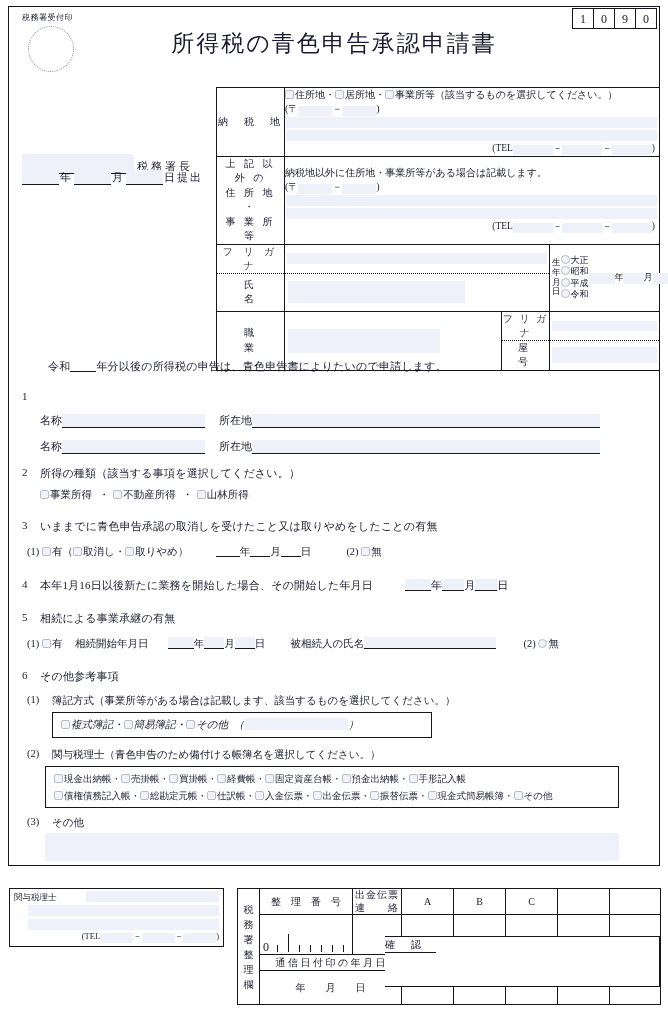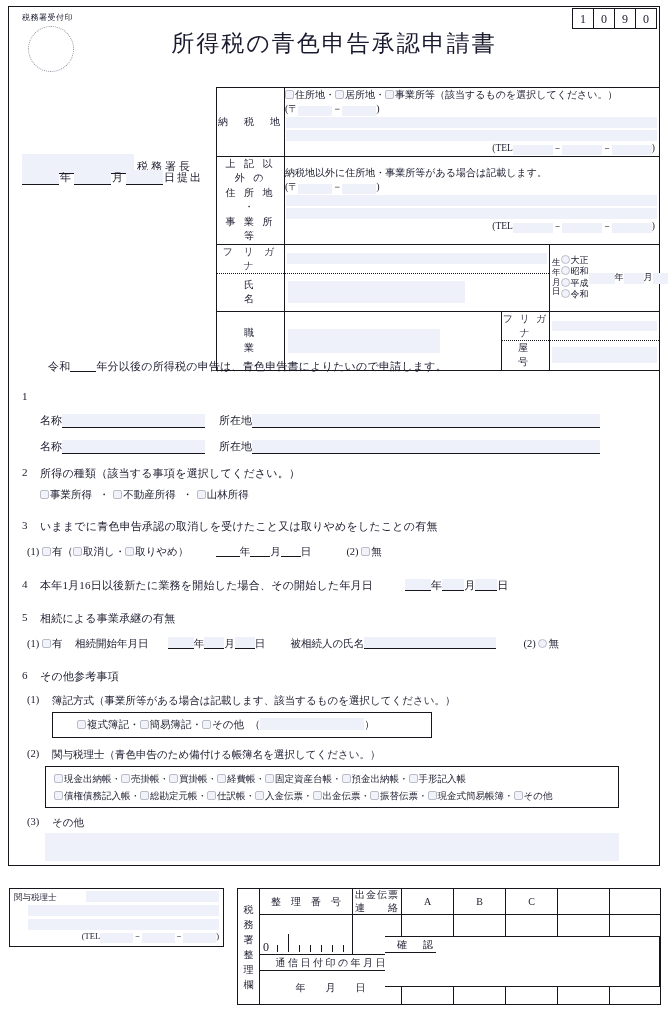--- a/index.html
+++ b/index.html
@@ -446,21 +446,21 @@
     <span>(2)</span>
     <span style="padding-left:6px" class="rdo"></span><span>無</span>
   </div>
 
   <div class="num" style="left:22px; top:669px;">6</div>
   <div class="stmt" style="left:40px; top:669px;">その他参考事項</div>
 
   <div class="sub" style="left:27px; top:694px;">(1)</div>
   <div class="sub" style="left:52px; top:694px;">簿記方式（事業所等がある場合は記載します、該当するものを選択してください。）</div>
 
-  <div class="framed" style="left:52px; top:712px; width:380px; height:26px; padding:5px 24px;">
+  <div class="framed" style="left:52px; top:712px; width:380px; height:26px; padding:5px 8px;font-style:italic;">
     <span class="cbx"></span><span>複式簿記</span><span>・</span><span class="cbx"></span><span>簡易簿記</span><span>・</span><span class="cbx"></span><span>その他</span>
     <span style="padding-left:3px">（</span><span class="fill" style="width:104px;height:12px;vertical-align:-2px"></span><span>）</span>
   </div>
 
   <div class="sub" style="left:27px; top:748px;">(2)</div>
   <div class="sub" style="left:52px; top:748px;">関与税理士（青色申告のため備付ける帳簿名を選択してください。）</div>
 
   <div class="framed" style="left:45px; top:766px; width:574px; height:42px; padding:4px 8px; line-height:1.75; font-size:9.5px;">
     <div>
       <span class="cbx"></span><span>現金出納帳</span><span>・</span><span class="cbx"></span><span>売掛帳</span><span>・</span><span class="cbx"></span><span>買掛帳</span><span>・</span><span class="cbx"></span><span>経費帳</span><span>・</span><span class="cbx"></span><span>固定資産台帳</span><span>・</span><span class="cbx"></span><span>預金出納帳</span><span>・</span><span class="cbx"></span><span>手形記入帳</span>
@@ -540,17 +540,17 @@
       <td colspan="2" style="height:16px">通 信 日 付 印 の 年 月 日</td>
     </tr>
     <tr>
       <td colspan="2" style="height:34px">
         <span class="datey">年</span><span class="datey">月</span><span class="datey">日</span>
       </td>
     </tr>
   </tbody>
     </table>
 
-  <div style="position:absolute;left:385px;top:936px;width:52px;height:17px;border:1px solid #16161c;border-left:none;font-size:10px;text-align:right;line-height:16px;letter-spacing:3px;background:#fff;">確　認</div>
+  <div style="position:absolute;left:385px;top:936px;width:52px;height:17px;border:1px solid #16161c;border-left:none;font-size:10px;text-align:left;line-height:16px;letter-spacing:3px;background:#fff;">確　認</div>
   <div style="position:absolute;left:385px;top:952px;width:52px;height:35px;border:1px solid #16161c;border-left:none;background:#fff;"></div>
   <div style="position:absolute;left:436px;top:936px;width:224px;height:51px;border:1px solid #16161c;border-left:none;background:#fff;"></div>
 
 </div>
 
 </body></html>

